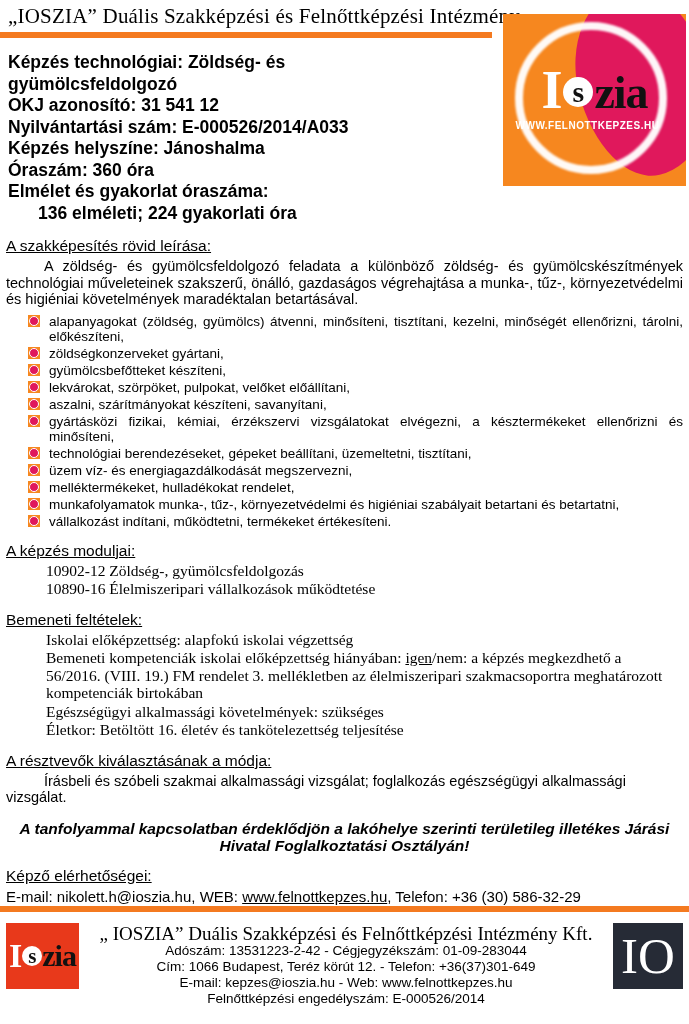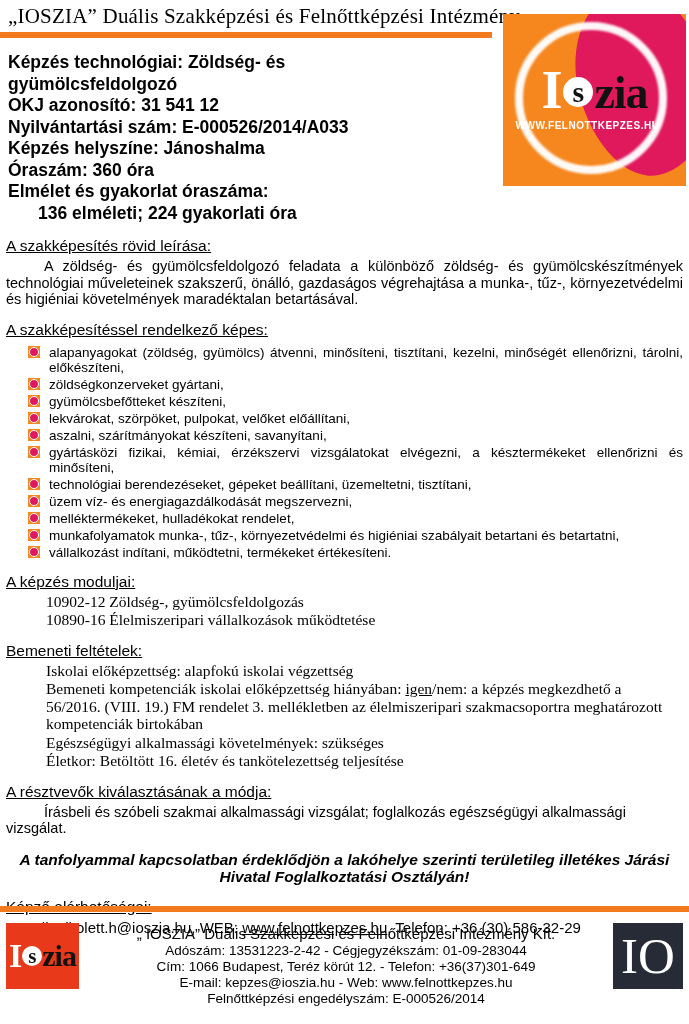--- a/index.html
+++ b/index.html
@@ -93,21 +93,21 @@
     font-family:"Liberation Serif", serif; font-weight:bold; white-space:nowrap;
   }
   .footer-logo-left .li { color:#fff; font-size:34px; }
   .footer-logo-left .ls {
     display:inline-block; width:20px; height:20px; border-radius:50%;
     background:#fff; color:#111; font-size:21px; line-height:20px; text-align:center;
     vertical-align:3px;
   }
   .footer-logo-left .lz { color:#111; font-size:30px; letter-spacing:-1px; }
   .footer-center { flex:1; text-align:center; padding-top:2px; }
-  .footer-company { font-family:Liberation Sans, sans-serif; font-size:15px; line-height:18px; }
+  .footer-company { font-family:Liberation Serif, serif; font-size:19px; line-height:18px; }
   .footer-line { font-size:13.5px; line-height:16px; }
   .footer-logo-right {
     width:70px; height:66px; background:#262B36; margin-right:2px;
     display:flex; align-items:center; justify-content:center;
     color:#fff; font-family:"Liberation Serif", serif; font-size:51px;
   }
 </style>
 </head>
 <body>
 
@@ -130,21 +130,20 @@
     <div>Nyilvántartási szám: E-000526/2014/A033</div>
     <div>Képzés helyszíne: Jánoshalma</div>
     <div>Óraszám: 360 óra</div>
     <div>Elmélet és gyakorlat óraszáma:</div>
     <div class="indent">136 elméleti; 224 gyakorlati óra</div>
   </div>
 
   <div class="section-heading">A szakképesítés rövid leírása:</div>
   <p class="desc">A zöldség- és gyümölcsfeldolgozó feladata a különböző zöldség- és gyümölcskészítmények technológiai műveleteinek szakszerű, önálló, gazdaságos végrehajtása a munka-, tűz-, környezetvédelmi és higiéniai követelmények maradéktalan betartásával.</p>
 
-  <div class="section-heading">A szakképesítéssel rendelkező képes:</div>
   <ul class="cap-list">
     <li class="cap-item">
         <span class="b-icon"></span>
         <span>alapanyagokat (zöldség, gyümölcs) átvenni, minősíteni, tisztítani, kezelni, minőségét ellenőrizni, tárolni, előkészíteni,</span>
       </li>
     <li class="cap-item">
         <span class="b-icon"></span>
         <span>zöldségkonzerveket gyártani,</span>
       </li>
     <li class="cap-item">

